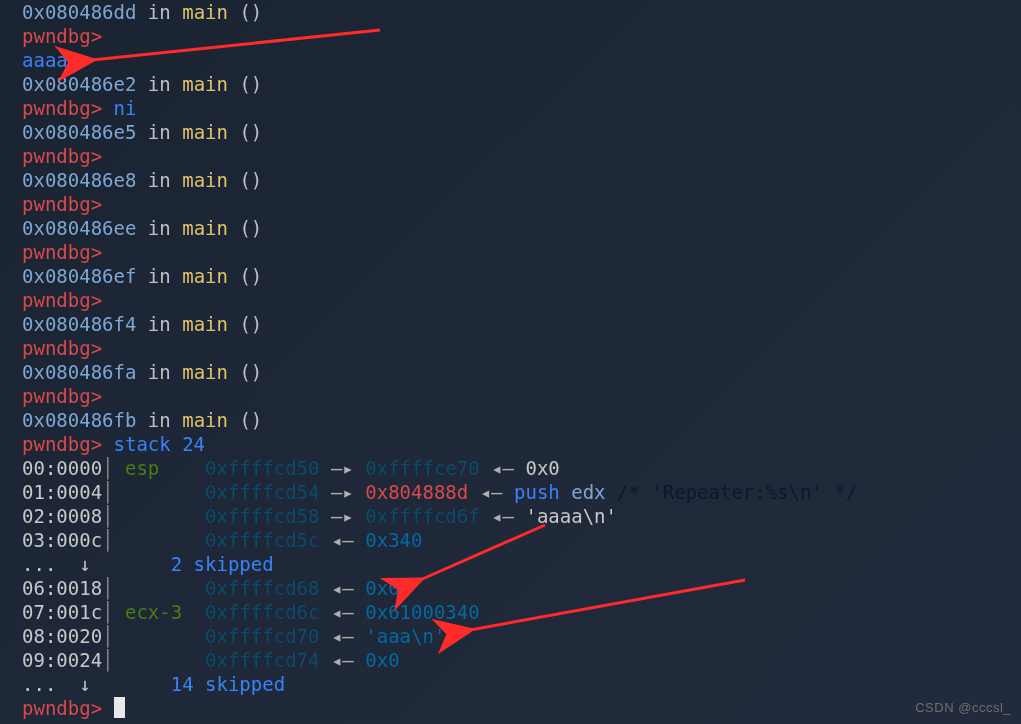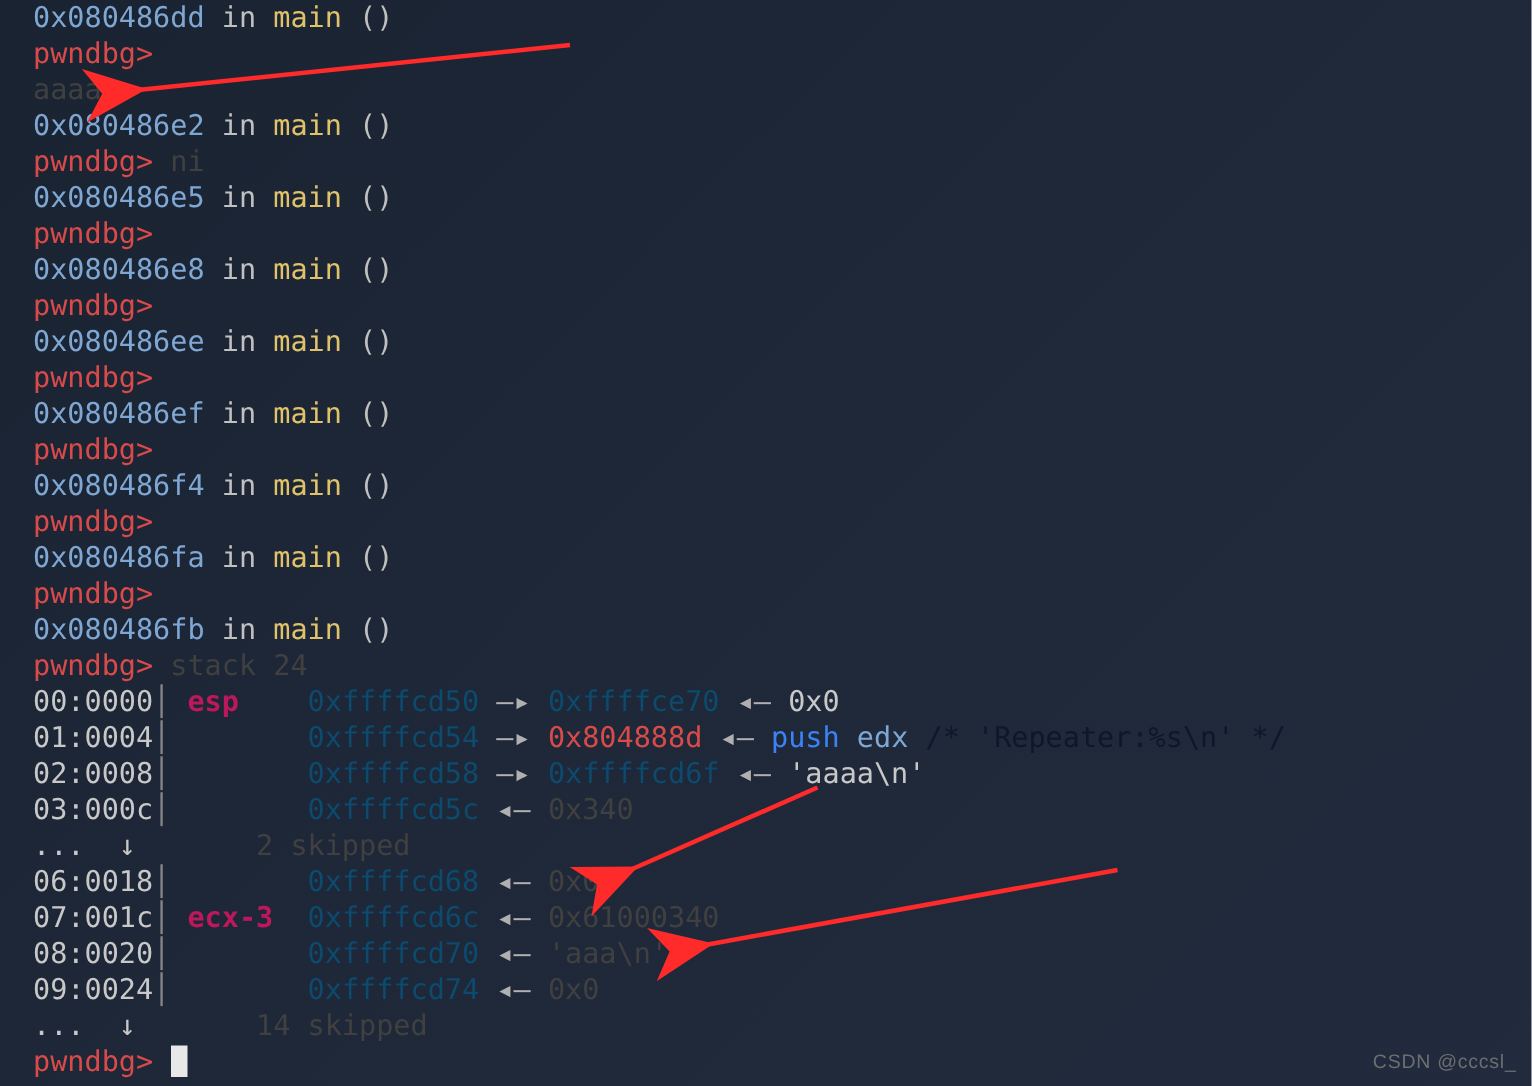--- a/index.html
+++ b/index.html
@@ -12,30 +12,30 @@
     position:relative;
   }
   #term{
     position:absolute;left:0;top:0;width:810px;height:724px;
     padding:0 0 0 22px;
     box-sizing:border-box;
     white-space:pre;
   }
   .row{height:24px}
   .prompt{color:#d94a4a;font-weight:normal}
-  .cmd{color:#404040}
+  .cmd{color:#3b82f6}
   .addr{color:#7fa7d4}
   .in{color:#c0c0c0}
   .fn{color:#e0c26a}
   .par{color:#c0c0c0}
   .off{color:#c8c8c8}
-  .reg{color:#be185d;font-weight:bold}
+  .reg{color:#4d7c0f;font-weight:normal}
   .ptr{color:#0c4a6e}
   .arrow{color:#b0b0b0}
-  .hex{color:#404040}
+  .hex{color:#0369a1}
   .red{color:#d94a4a}
   .kw{color:#3b82f6}
   .rx{color:#7fa7d4}
   .cm{color:#0f172a}
   .str{color:#c8c8c8}
   .vbar{color:#888}
   .cursor{display:inline-block;width:11px;height:21px;background:#e8e8e8;vertical-align:text-bottom;margin-bottom:1px}
   .watermark{
     position:absolute;right:10px;bottom:4px;
     font-family:sans-serif;font-size:13px;color:#7a7a7a;opacity:.85;letter-spacing:.5px;

